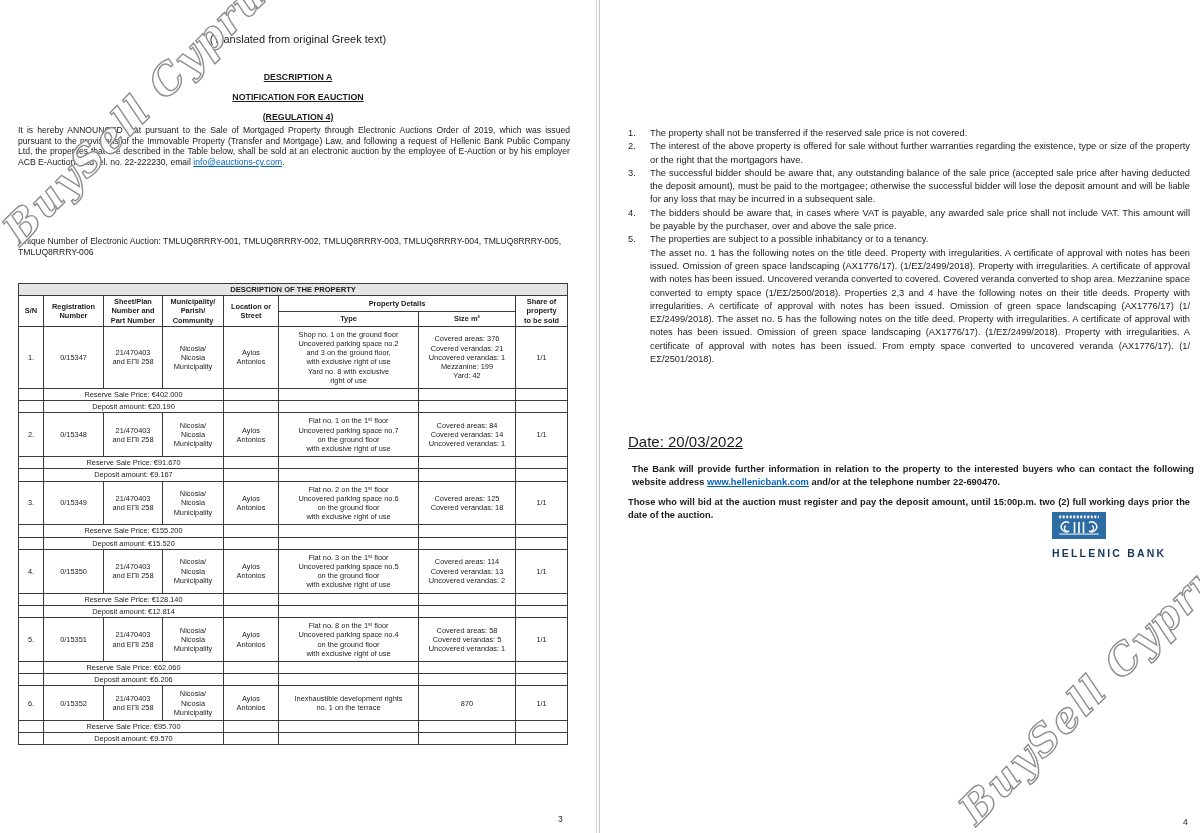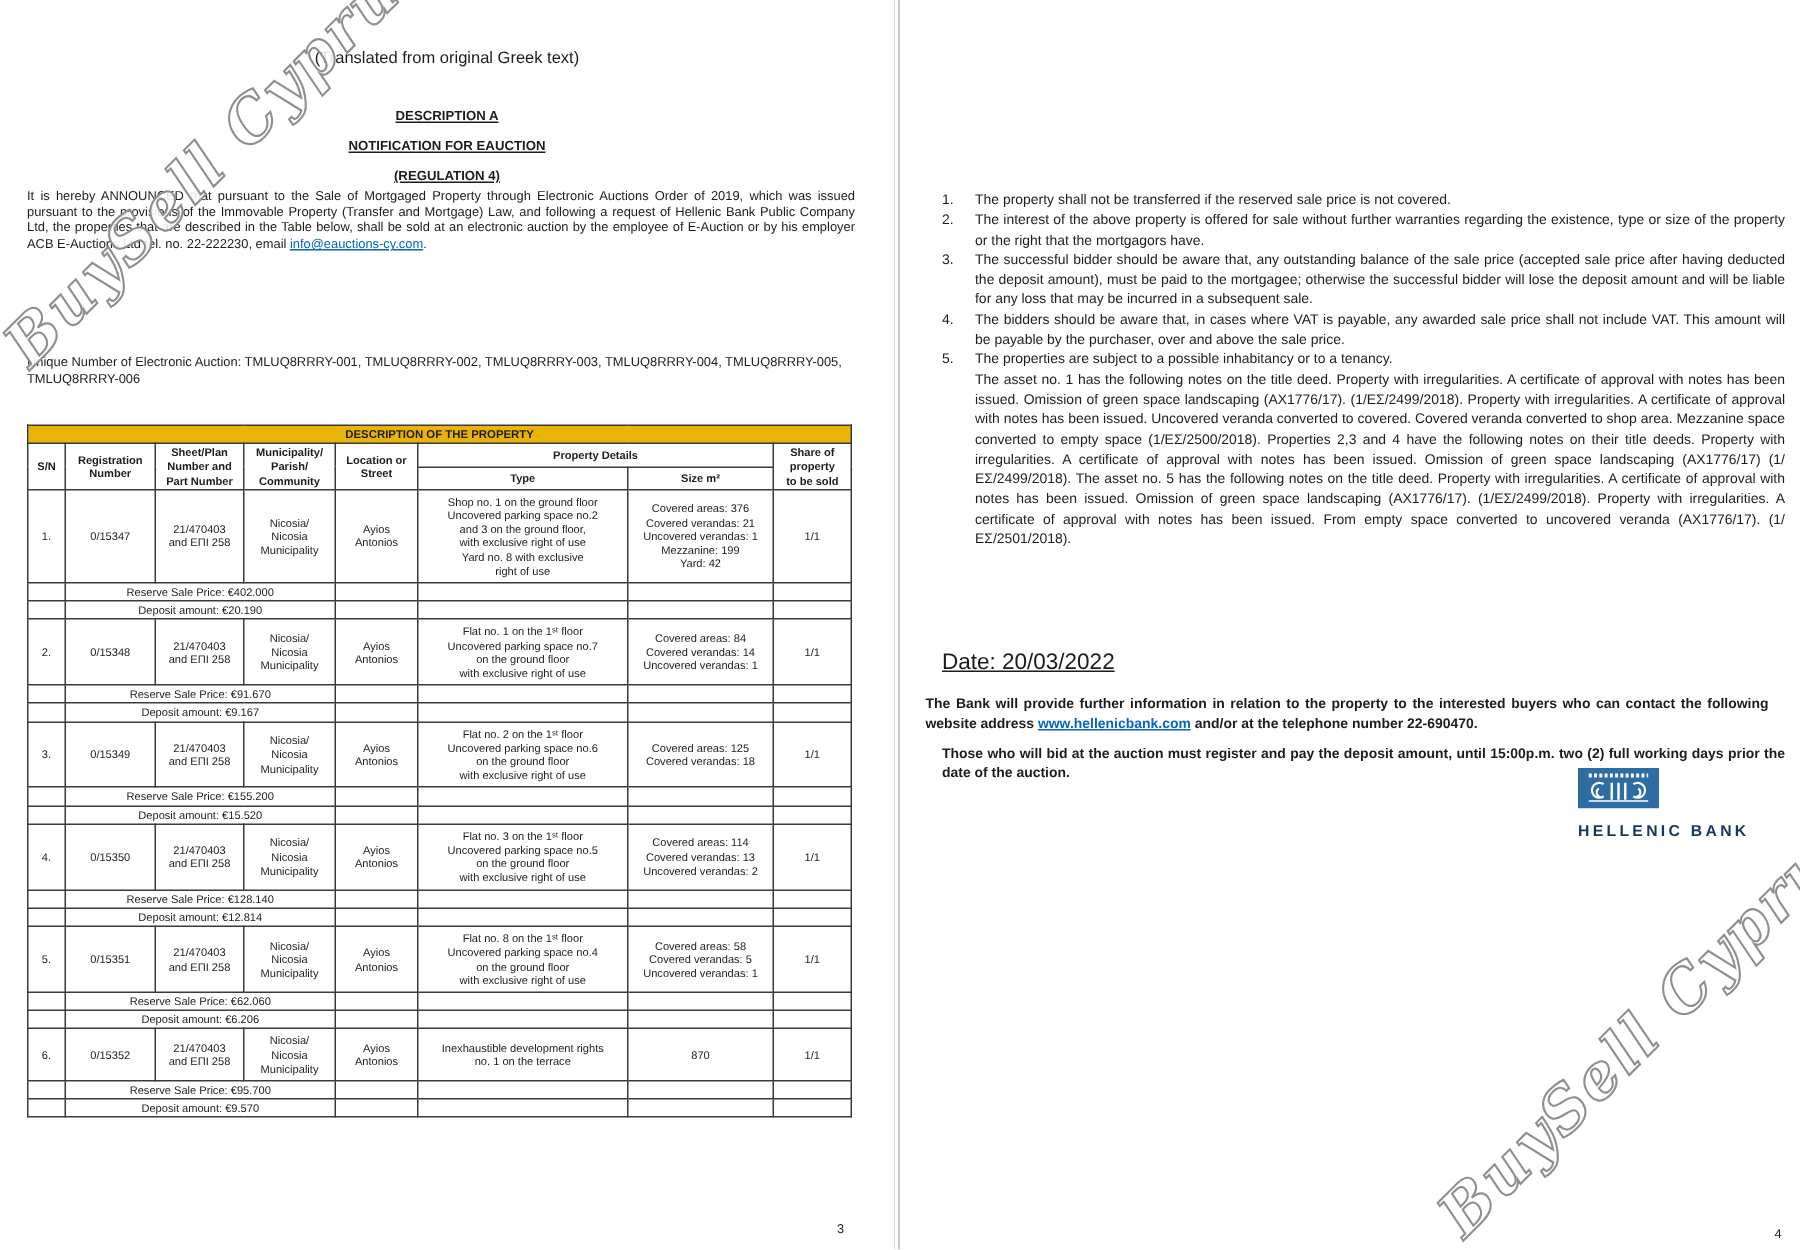--- a/index.html
+++ b/index.html
@@ -30,33 +30,33 @@
   .p2 { top:176px; }
   .p-unique { top:236px; text-align:left; }
   a.doclink { color:#0563c1; text-decoration:underline; cursor:pointer; }
   .bold-link { font-weight:bold; }
 
   
   .prop-table { position:absolute; top:283px; left:18px; width:549px;
     border-collapse:collapse; table-layout:fixed; font-size:7.4px; line-height:9.2px; }
   .prop-table td, .prop-table th { border:1px solid #3a3a3a; vertical-align:middle;
     text-align:center; padding:1px 2px; font-weight:normal; }
-  .prop-table .tbl-title { background:#eab308; font-weight:bold; font-size:7.6px;margin-left:16px; }
+  .prop-table .tbl-title { background:#e5e5e5; font-weight:bold; font-size:7.6px;margin-left:16px; }
   .prop-table th { font-weight:bold; }
   .pre { white-space:pre-line; }
   .price-cell { text-align:left; font-weight:bold; padding:2px 3px; }
   .main-row td { padding:3px 2px; }
 
   
   .rp-list { position:absolute; top:127px; left:28px; width:562px; font-size:9.3px; line-height:13.3px; }
   .rp-item { display:flex; }
   .rp-item .num { width:22px; flex:none; }
   .rp-item .txt { flex:1; text-align:justify; white-space:pre-line; }
   .rp-date { position:absolute; top:433px; left:28px; font-size:15px;text-decoration:underline; }
-  .rp-bank { position:absolute; top:463px; left:17px; width:562px;
+  .rp-bank { position:absolute; top:463px; left:32px; width:562px;
     font-size:9.3px; line-height:13.3px; font-weight:bold; text-align:justify; }
   .rp-bid { position:absolute; top:496px; left:28px; width:562px;
     font-size:9.3px; line-height:13.3px; font-weight:bold; text-align:justify; }
   .logo-block { position:absolute; top:512px; left:452px; width:140px; text-align:left; }
   .logo-box { display:inline-block; width:54px; height:27px; }
   .logo-name { margin-top:4px; font-size:10.5px; font-weight:bold; letter-spacing:2.2px;
     color:#16365c; white-space:nowrap; }
 
   .pageno { position:absolute; font-size:8.5px; }
   .pn-left  { left:558px; top:814px; }

